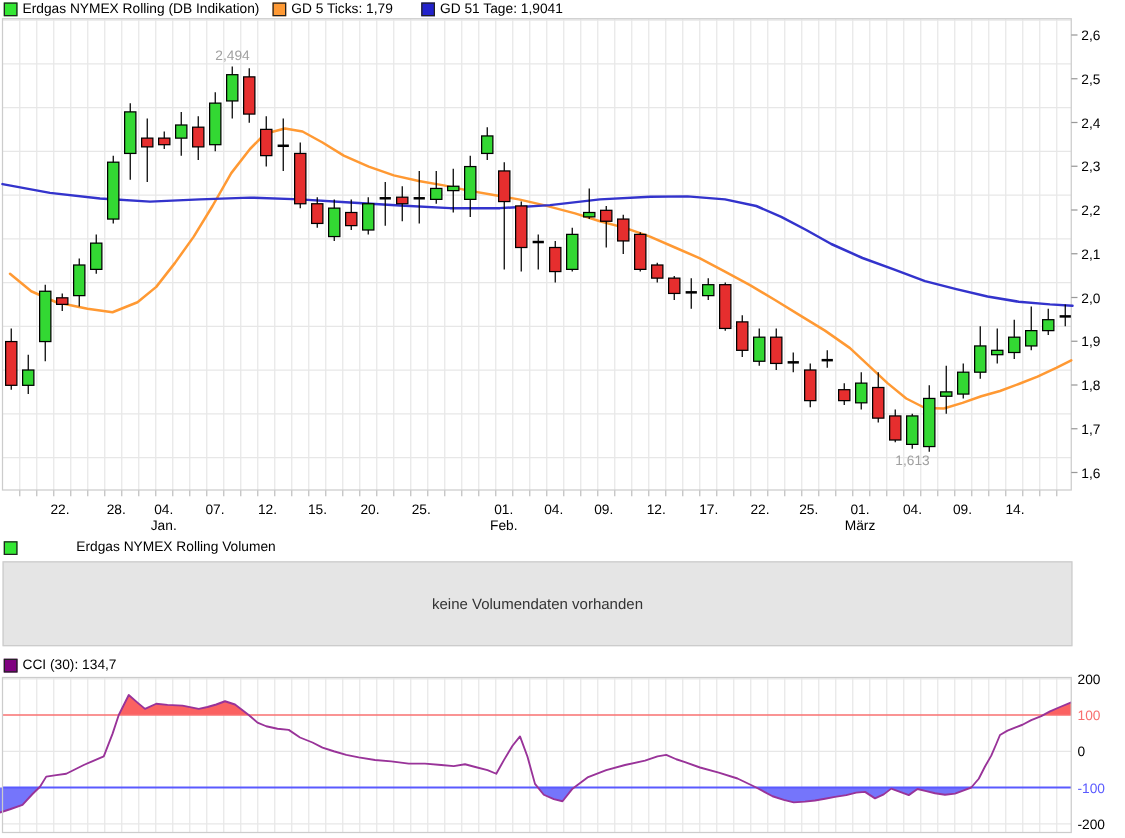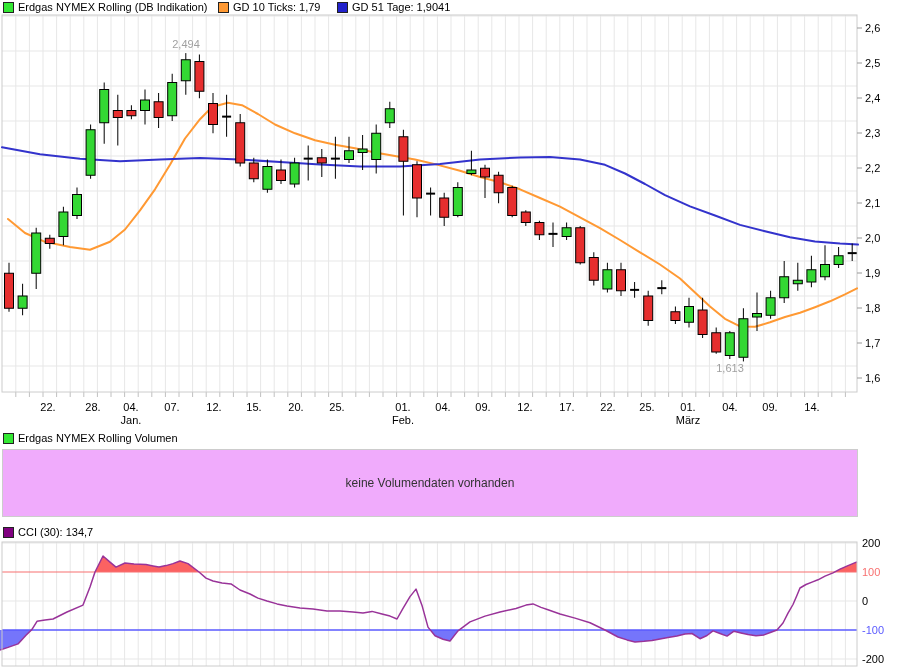--- a/index.html
+++ b/index.html
@@ -2,21 +2,21 @@
 <html><head>
 <meta charset="utf-8">
 <style>
   html,body{margin:0;padding:0;background:#fff;width:900px;height:670px;overflow:hidden;
     font-family:"Liberation Sans","DejaVu Sans",sans-serif;}
   #stage{position:absolute;top:0;left:0;width:900px;height:670px;background:#fff;}
   #chart-svg{position:absolute;top:0;left:0;}
   .legend{position:absolute;height:12px;display:flex;align-items:flex-end;font-size:11px;color:#000;white-space:nowrap;}
   .sq{display:inline-block;width:9px;height:9px;border:1px solid #222;margin-right:4px;}
   .volume-box{position:absolute;left:2px;top:449px;width:854px;height:66px;border:1px solid #ccc;
-    display:flex;align-items:center;justify-content:center;font-size:12px;color:#333;background:#f0abfc;}
+    display:flex;align-items:center;justify-content:center;font-size:12px;color:#333;background:#e5e5e5;}
   svg text{font-family:"Liberation Sans","DejaVu Sans",sans-serif;}
 </style>
 </head>
 <body>
 
 <div id="stage">
   <svg id="chart-svg" width="900" height="670">
       <g>
         <line x1="15.8" y1="15" x2="15.8" y2="392" stroke="#e7e7e7" stroke-width="1"></line>
         <line x1="15.8" y1="392" x2="15.8" y2="397" stroke="#c0c0c0" stroke-width="1"></line>
@@ -537,28 +537,28 @@
         <text x="862" y="663" font-size="11" fill="#000000">-200</text>
       </g>
     </svg>
 
   <div class="legend" style="top:1px;left:3px;">
     <span class="sq" id="sq-main" style="background: rgb(51, 232, 51);"></span>
     <span>Erdgas NYMEX Rolling (DB Indikation)</span>
   </div>
   <div class="legend" style="top:1px;left:218px;">
     <span class="sq" id="sq-gd10" style="background: rgb(255, 153, 51);"></span>
-    <span>GD 10 Ticks: 1,79</span>
+    <span>GD 5 Ticks: 1,79</span>
   </div>
   <div class="legend" style="top:1px;left:337px;">
     <span class="sq" id="sq-gd38" style="background: rgb(34, 34, 204);"></span>
     <span>GD 51 Tage: 1,9041</span>
   </div>
 
-  <div class="legend" style="top:432px;left:3px;">
+  <div class="legend" style="top:432px;left:3px;gap:43px;">
     <span class="sq" id="sq-vol" style="background: rgb(51, 232, 51);"></span>
     <span>Erdgas NYMEX Rolling Volumen</span>
   </div>
   <div class="volume-box">
     <span>keine Volumendaten vorhanden</span>
   </div>
 
   <div class="legend" style="top:526px;left:3px;">
     <span class="sq" id="sq-cci" style="background: rgb(128, 0, 128);"></span>
     <span>CCI (30): 134,7</span>

